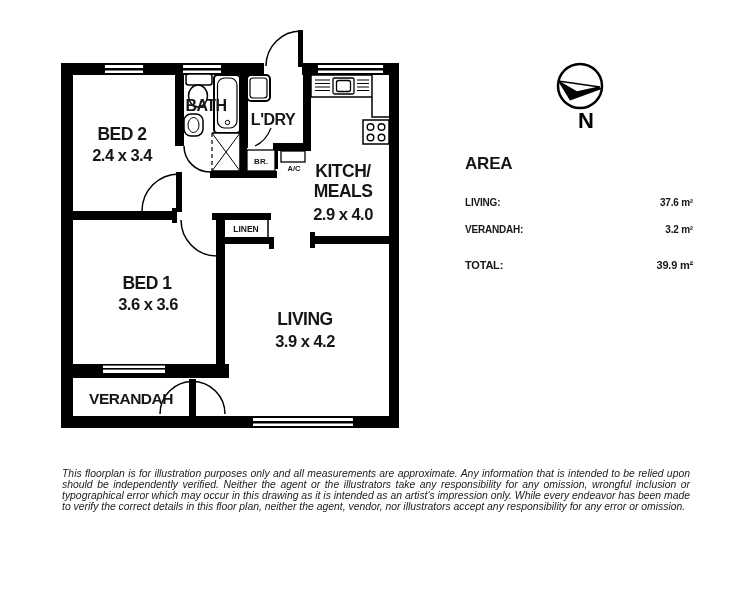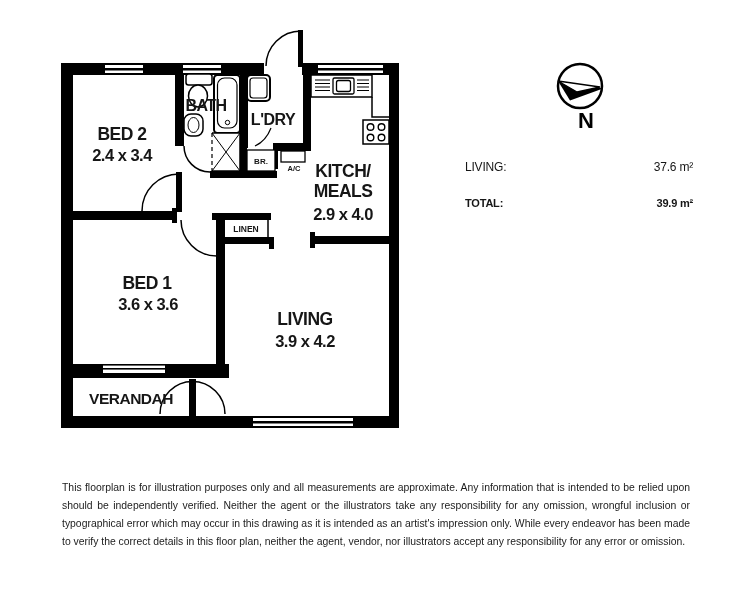--- a/index.html
+++ b/index.html
@@ -6,26 +6,26 @@
   #page{position:relative;width:750px;height:596px;background:#ffffff;overflow:hidden;
         font-family:"Liberation Sans",sans-serif;}
   #plan-svg{position:absolute;left:0;top:0;}
   
   .room-lbl{font-family:"Liberation Sans",sans-serif;font-weight:700;fill:#161616;letter-spacing:-0.5px;}
   .small-lbl{font-family:"Liberation Sans",sans-serif;font-weight:700;fill:#161616;letter-spacing:0px;}
   
   #area-table{position:absolute;left:465px;top:154px;width:228px;color:#161616;}
   #area-title{font-size:17px;font-weight:700;letter-spacing:-0.2px;margin-bottom:15px;}
   .area-row{display:flex;justify-content:space-between;align-items:baseline;
-            font-size:12px;font-weight:400;line-height:27px;letter-spacing:-0.2px;}
+            font-size:10px;font-weight:700;line-height:27px;letter-spacing:-0.2px;}
   .area-row.total{font-size:11px;font-weight:700;margin-top:9px;}
   
-  #disclaimer{position:absolute;left:62px;top:479px;width:628px;
-              font-size:10.4px;line-height:18px;color:#1b1b1b;
-              text-align:justify;letter-spacing:0px;}
+  #disclaimer{position:absolute;left:62px;top:468px;width:628px;
+              font-size:10.4px;line-height:11px;color:#1b1b1b;
+              text-align:justify;letter-spacing:0px;font-style:italic;}
 </style>
 </head>
 <body>
 
 <div id="page">
 
   <svg id="plan-svg" width="750" height="470" viewBox="0 0 750 470">
 
     <g>
       <rect x="61" y="63" width="337" height="12" fill="#000"></rect>
@@ -196,23 +196,28 @@
 
     <g>
       <circle cx="580" cy="86" r="22" fill="none" stroke="#000" stroke-width="2.5"></circle>
       <polygon points="558,81 603,88.5 570,100.5" fill="#000"></polygon>
       <polygon points="558,81 600,87 577,92" fill="#fff" stroke="#000" stroke-width="1.3"></polygon>
       <text x="586" y="128" text-anchor="middle" font-size="22" font-weight="800" fill="#000" font-family="&quot;Liberation Sans&quot;,sans-serif">N</text>
     </g>
   </svg>
 
   <div id="area-table">
+    <div id="area-title">AREA</div>
     <div class="area-row">
       <span>LIVING:</span>
       <span>37.6 m²</span>
+    </div>
+    <div class="area-row">
+      <span>VERANDAH:</span>
+      <span>3.2 m²</span>
     </div>
     <div class="area-row total">
       <span>TOTAL:</span>
       <span>39.9 m²</span>
     </div>
   </div>
 
   <div id="disclaimer">This floorplan is for illustration purposes only and all measurements are approximate. Any information that is intended to be relied upon should be independently verified. Neither the agent or the illustrators take any responsibility for any omission, wrongful inclusion or typographical error which may occur in this drawing as it is intended as an artist's impression only. While every endeavor has been made to verify the correct details in this floor plan, neither the agent, vendor, nor illustrators accept any responsibility for any error or omission.</div>
 
 </div>

